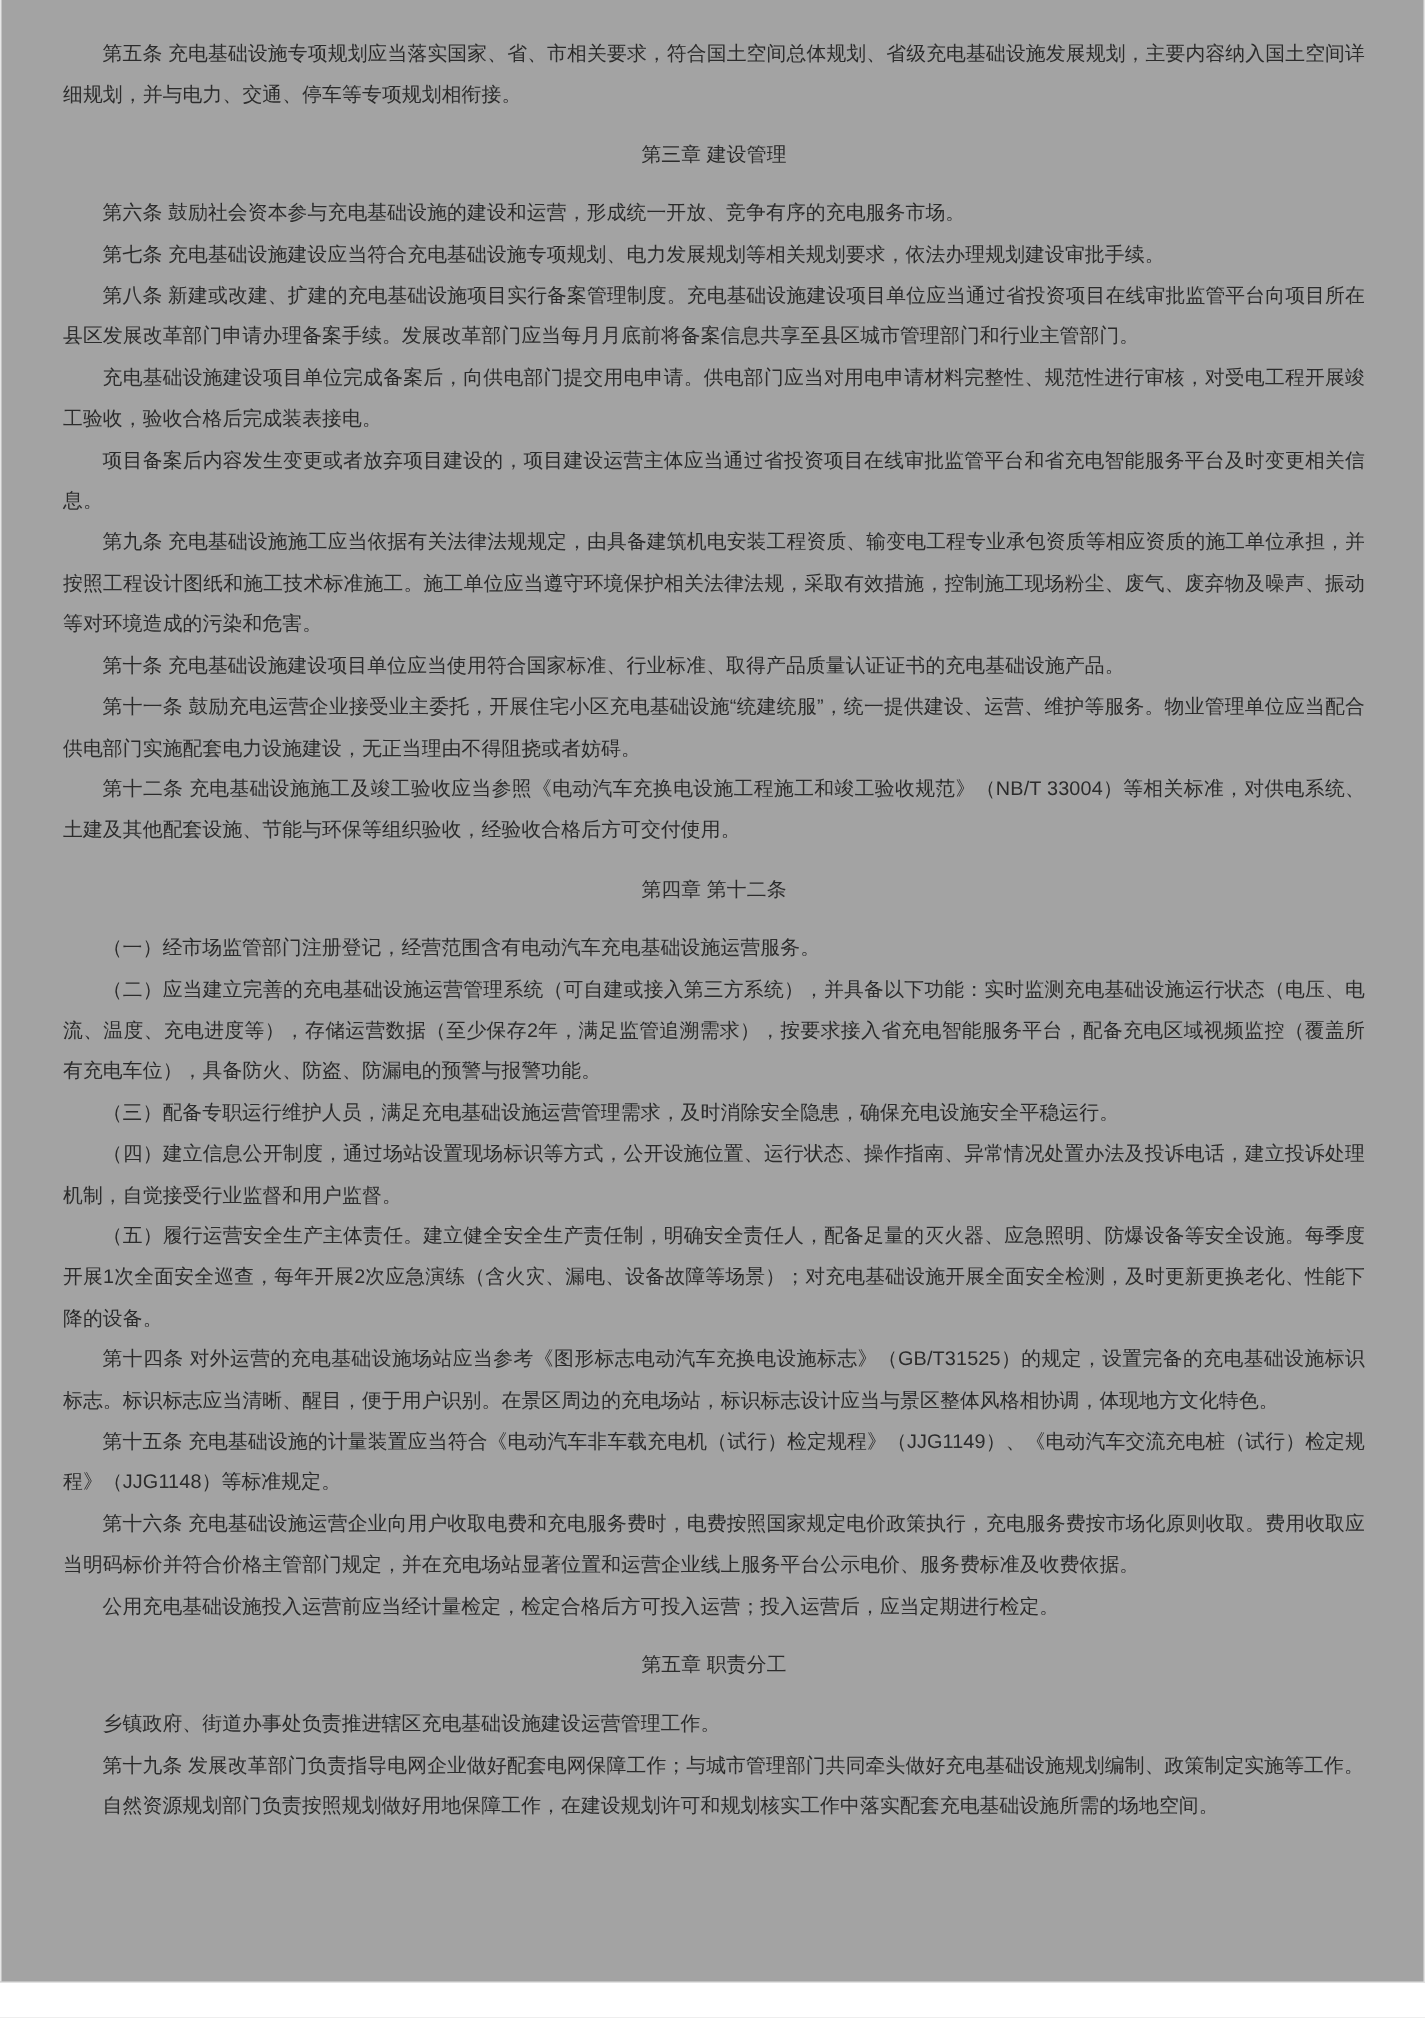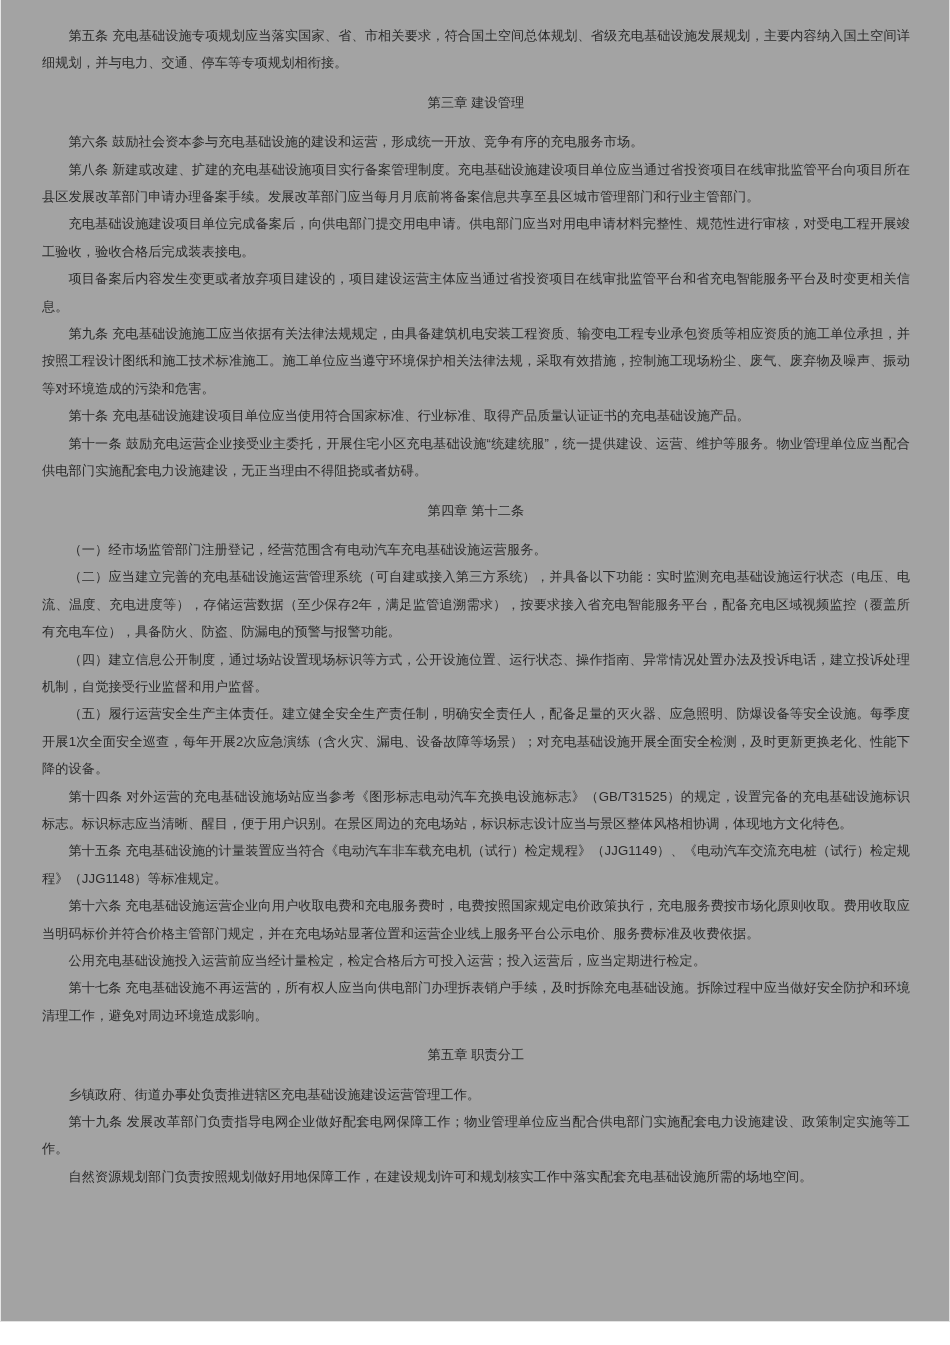--- a/index.html
+++ b/index.html
@@ -72,35 +72,37 @@
 </head>
 <body>
 
 <div class="page">
   <div class="page-inner">
     <div class="page-gutter"></div>
     <div class="content" id="doc-content">
         <p class="body-text">第五条 充电基础设施专项规划应当落实国家、省、市相关要求，符合国土空间总体规划、省级充电基础设施发展规划，主要内容纳入国土空间详细规划，并与电力、交通、停车等专项规划相衔接。</p>
         <p class="chapter-title">第三章 建设管理</p>
         <p class="body-text">第六条 鼓励社会资本参与充电基础设施的建设和运营，形成统一开放、竞争有序的充电服务市场。</p>
+        <p class="body-text">第七条 充电基础设施建设应当符合充电基础设施专项规划、电力发展规划等相关规划要求，依法办理规划建设审批手续。</p>
         <p class="body-text">第八条 新建或改建、扩建的充电基础设施项目实行备案管理制度。充电基础设施建设项目单位应当通过省投资项目在线审批监管平台向项目所在县区发展改革部门申请办理备案手续。发展改革部门应当每月月底前将备案信息共享至县区城市管理部门和行业主管部门。</p>
         <p class="body-text">充电基础设施建设项目单位完成备案后，向供电部门提交用电申请。供电部门应当对用电申请材料完整性、规范性进行审核，对受电工程开展竣工验收，验收合格后完成装表接电。</p>
         <p class="body-text">项目备案后内容发生变更或者放弃项目建设的，项目建设运营主体应当通过省投资项目在线审批监管平台和省充电智能服务平台及时变更相关信息。</p>
         <p class="body-text">第九条 充电基础设施施工应当依据有关法律法规规定，由具备建筑机电安装工程资质、输变电工程专业承包资质等相应资质的施工单位承担，并按照工程设计图纸和施工技术标准施工。施工单位应当遵守环境保护相关法律法规，采取有效措施，控制施工现场粉尘、废气、废弃物及噪声、振动等对环境造成的污染和危害。</p>
         <p class="body-text">第十条 充电基础设施建设项目单位应当使用符合国家标准、行业标准、取得产品质量认证证书的充电基础设施产品。</p>
         <p class="body-text">第十一条 鼓励充电运营企业接受业主委托，开展住宅小区充电基础设施“统建统服”，统一提供建设、运营、维护等服务。物业管理单位应当配合供电部门实施配套电力设施建设，无正当理由不得阻挠或者妨碍。</p>
+        <p class="body-text">第十二条 充电基础设施施工及竣工验收应当参照《电动汽车充换电设施工程施工和竣工验收规范》（NB/T 33004）等相关标准，对供电系统、土建及其他配套设施、节能与环保等组织验收，经验收合格后方可交付使用。</p>
         <p class="chapter-title">第四章 第十二条</p>
         <p class="body-text">（一）经市场监管部门注册登记，经营范围含有电动汽车充电基础设施运营服务。</p>
         <p class="body-text">（二）应当建立完善的充电基础设施运营管理系统（可自建或接入第三方系统），并具备以下功能：实时监测充电基础设施运行状态（电压、电流、温度、充电进度等），存储运营数据（至少保存2年，满足监管追溯需求），按要求接入省充电智能服务平台，配备充电区域视频监控（覆盖所有充电车位），具备防火、防盗、防漏电的预警与报警功能。</p>
+        <p class="body-text">（三）配备专职运行维护人员，满足充电基础设施运营管理需求，及时消除安全隐患，确保充电设施安全平稳运行。</p>
         <p class="body-text">（四）建立信息公开制度，通过场站设置现场标识等方式，公开设施位置、运行状态、操作指南、异常情况处置办法及投诉电话，建立投诉处理机制，自觉接受行业监督和用户监督。</p>
         <p class="body-text">（五）履行运营安全生产主体责任。建立健全安全生产责任制，明确安全责任人，配备足量的灭火器、应急照明、防爆设备等安全设施。每季度开展1次全面安全巡查，每年开展2次应急演练（含火灾、漏电、设备故障等场景）；对充电基础设施开展全面安全检测，及时更新更换老化、性能下降的设备。</p>
         <p class="body-text">第十四条 对外运营的充电基础设施场站应当参考《图形标志电动汽车充换电设施标志》（GB/T31525）的规定，设置完备的充电基础设施标识标志。标识标志应当清晰、醒目，便于用户识别。在景区周边的充电场站，标识标志设计应当与景区整体风格相协调，体现地方文化特色。</p>
         <p class="body-text">第十五条 充电基础设施的计量装置应当符合《电动汽车非车载充电机（试行）检定规程》（JJG1149）、《电动汽车交流充电桩（试行）检定规程》（JJG1148）等标准规定。</p>
         <p class="body-text">第十六条 充电基础设施运营企业向用户收取电费和充电服务费时，电费按照国家规定电价政策执行，充电服务费按市场化原则收取。费用收取应当明码标价并符合价格主管部门规定，并在充电场站显著位置和运营企业线上服务平台公示电价、服务费标准及收费依据。</p>
         <p class="body-text">公用充电基础设施投入运营前应当经计量检定，检定合格后方可投入运营；投入运营后，应当定期进行检定。</p>
-        <p class="body-text">第十七条 充电基础设施不再运营的，所有权人应当向供电部门办理拆表销户手续，及时拆除充电基础设施。拆除过程中应当做好安全防护和环境清理工作，避免对周边环境造成影响。</p>
         <p class="chapter-title">第五章 职责分工</p>
         <p class="body-text">乡镇政府、街道办事处负责推进辖区充电基础设施建设运营管理工作。</p>
-        <p class="body-text">第十九条 发展改革部门负责指导电网企业做好配套电网保障工作；物业管理单位应当配合供电部门实施配套电力设施建设、政策制定实施等工作。</p>
+        <p class="body-text">第十九条 发展改革部门负责指导电网企业做好配套电网保障工作；与城市管理部门共同牵头做好充电基础设施规划编制、政策制定实施等工作。</p>
         <p class="body-text">自然资源规划部门负责按照规划做好用地保障工作，在建设规划许可和规划核实工作中落实配套充电基础设施所需的场地空间。</p>
       </div>
   </div>
 </div>
 
 </body></html>

